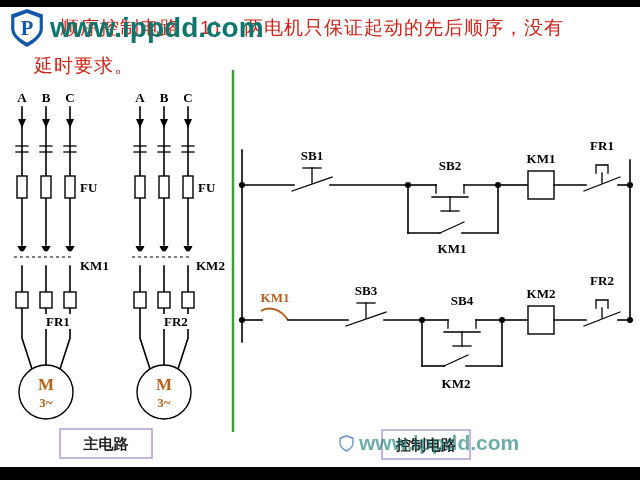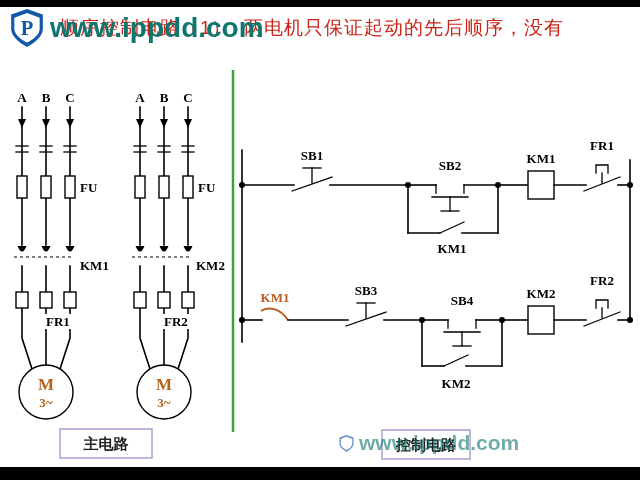--- a/index.html
+++ b/index.html
@@ -34,20 +34,21 @@
   .divider{stroke:#3f9e3f;stroke-width:2.5;}
 </style>
 </head>
 <body>
 
 <div class="stage">
 
   <div class="bar bar-top"></div>
 
   <div class="title-line title-1">顺序控制电路（1）. 两电机只保证起动的先后顺序，没有</div>
+  <div class="title-line title-2">延时要求。</div>
 
   <svg class="circuit" width="640" height="480" viewBox="0 0 640 480">
 
     <line class="divider" x1="233" y1="70" x2="233" y2="432"></line>
 
     <g>
 
       <g>
         <text class="lbl" x="22" y="102" text-anchor="middle">A</text>
         <text class="lbl" x="46" y="102" text-anchor="middle">B</text>

